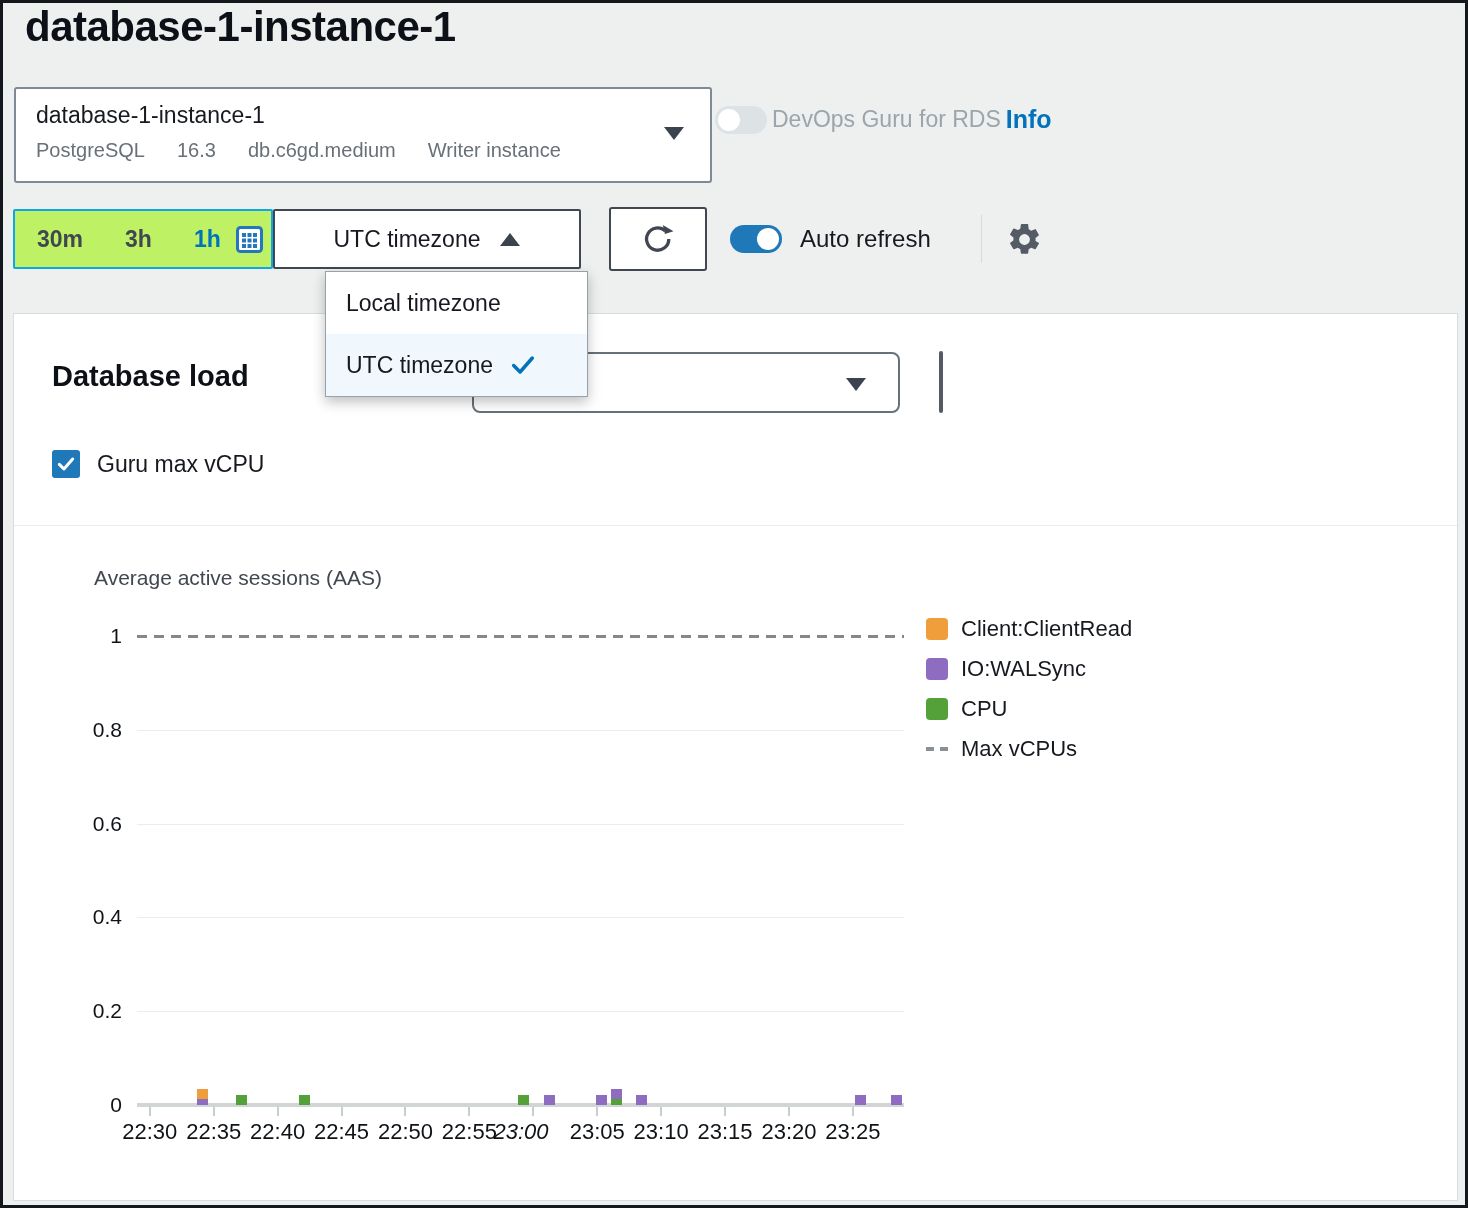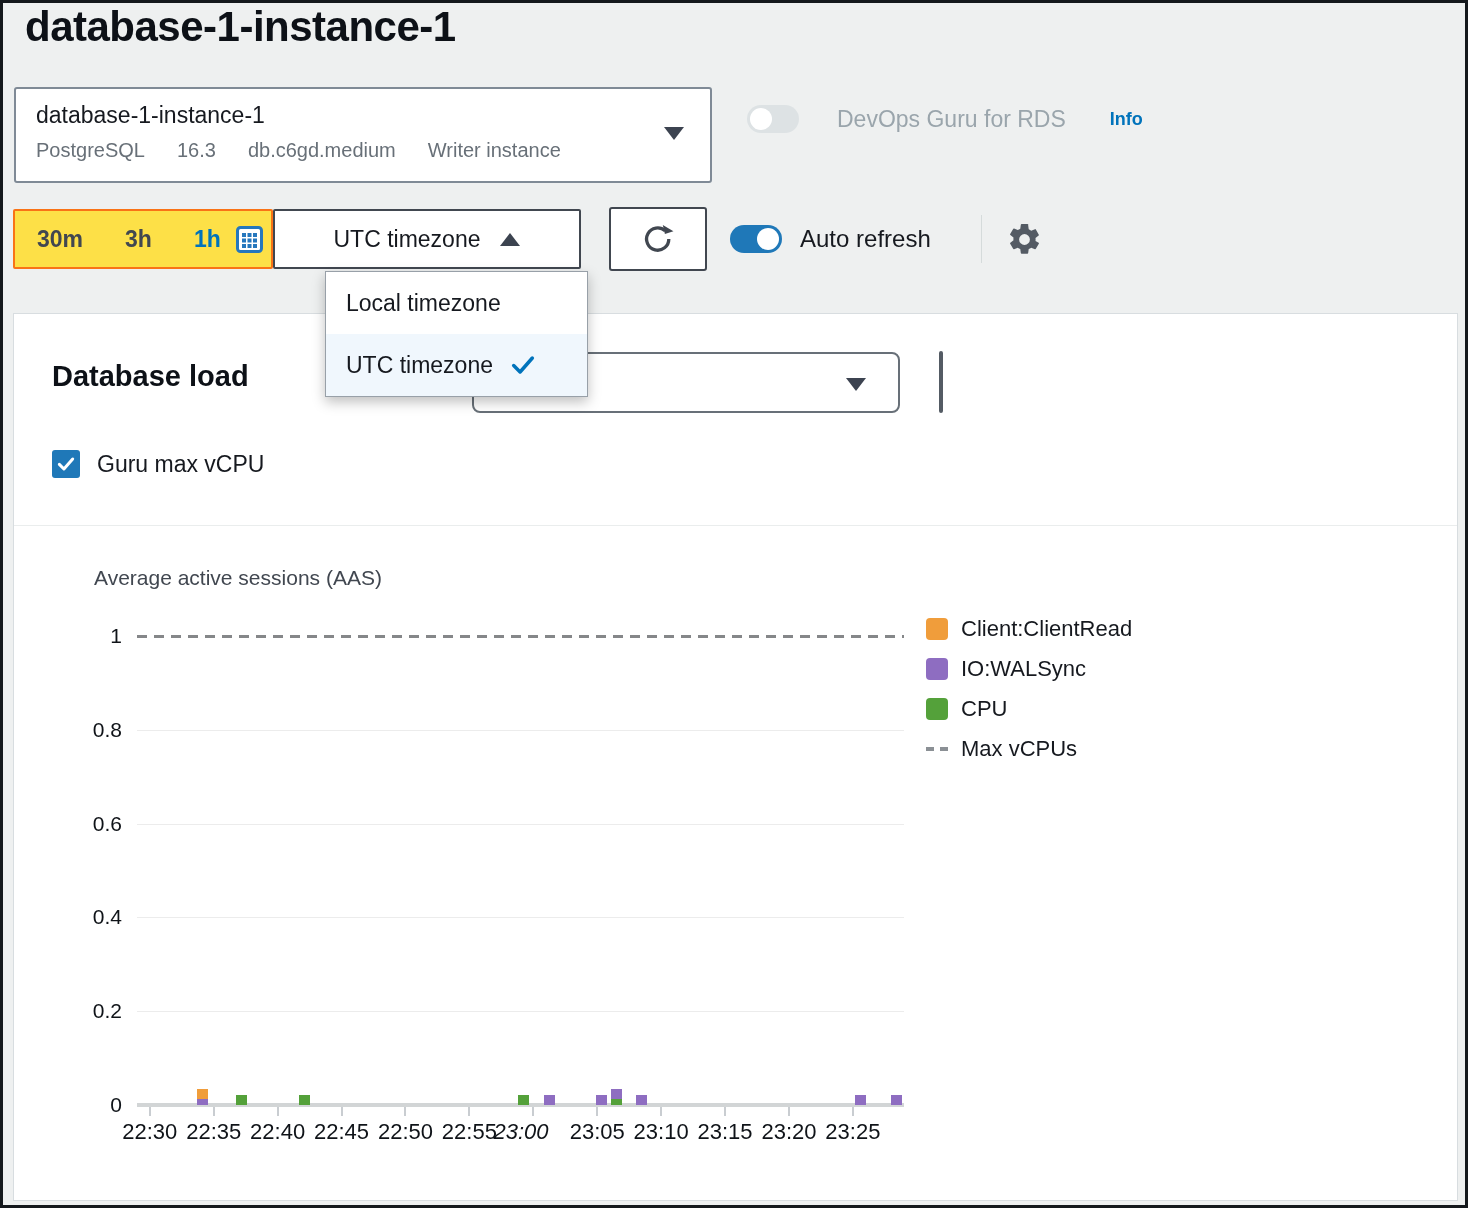--- a/index.html
+++ b/index.html
@@ -11,32 +11,32 @@
   
   .inst-select{position:absolute;left:11px;top:84px;width:694px;height:92px;background:#fff;
     border:2px solid #7f8a96;border-radius:3px;cursor:pointer;}
   .inst-name{position:absolute;left:20px;top:13px;font-size:23px;font-weight:500;color:#16191f;}
   .inst-meta{position:absolute;left:20px;top:50px;display:flex;gap:32px;font-size:20px;color:#687078;}
   .caret-down{width:0;height:0;border-left:10px solid transparent;border-right:10px solid transparent;border-top:13px solid #3c4350;}
   .caret-up{width:0;height:0;border-left:10px solid transparent;border-right:10px solid transparent;border-bottom:13px solid #3c4350;}
   .inst-caret{position:absolute;right:26px;top:38px;}
 
   
-  .devops{position:absolute;left:744px;top:102px;display:flex;align-items:center;gap:38px;}
+  .devops{position:absolute;left:712px;top:102px;display:flex;align-items:center;gap:5px;}
   .toggle{position:relative;width:52px;height:28px;border-radius:14px;display:inline-block;cursor:pointer;}
   .toggle.off{background:#dde2e4;}
   .toggle.on{background:#1f78b8;}
   .toggle .knob{position:absolute;top:3px;width:22px;height:22px;border-radius:50%;background:#fff;}
   .toggle.off .knob{left:3px;}
   .toggle.on .knob{right:3px;}
   .devops-label{font-size:23px;color:#9aa5ac;}
-  .info-link{font-size:18px;font-weight:700;color:#0073bb;margin-left:6px;cursor:pointer;text-decoration:none;}
-
-  
-  .range-box{position:absolute;left:10px;top:206px;width:260px;height:60px;background:#fde047;border:2px solid #f97316;
+  .info-link{font-size:25px;font-weight:700;color:#0073bb;margin-left:0;cursor:pointer;text-decoration:none;}
+
+  
+  .range-box{position:absolute;left:10px;top:206px;width:260px;height:60px;background:#bef264;border:2px solid #0ea5e9;
     border-radius:2px;box-sizing:border-box;display:flex;align-items:center;padding:0 14px 0 22px;}
   .ranges{display:flex;gap:42px;align-items:center;}
   .range-item{font-size:23px;font-weight:600;color:#414750;cursor:pointer;}
   .range-item.active{color:#0073bb;}
   .cal-icon{margin-left:15px;display:inline-flex;cursor:pointer;}
 
   .tz-btn{position:absolute;left:270px;top:206px;width:308px;height:60px;background:#fff;border:2px solid #414750;
     border-radius:2px;box-sizing:border-box;display:flex;align-items:center;justify-content:center;gap:20px;
     font-size:23px;color:#16191f;cursor:pointer;font-family:inherit;}
 

